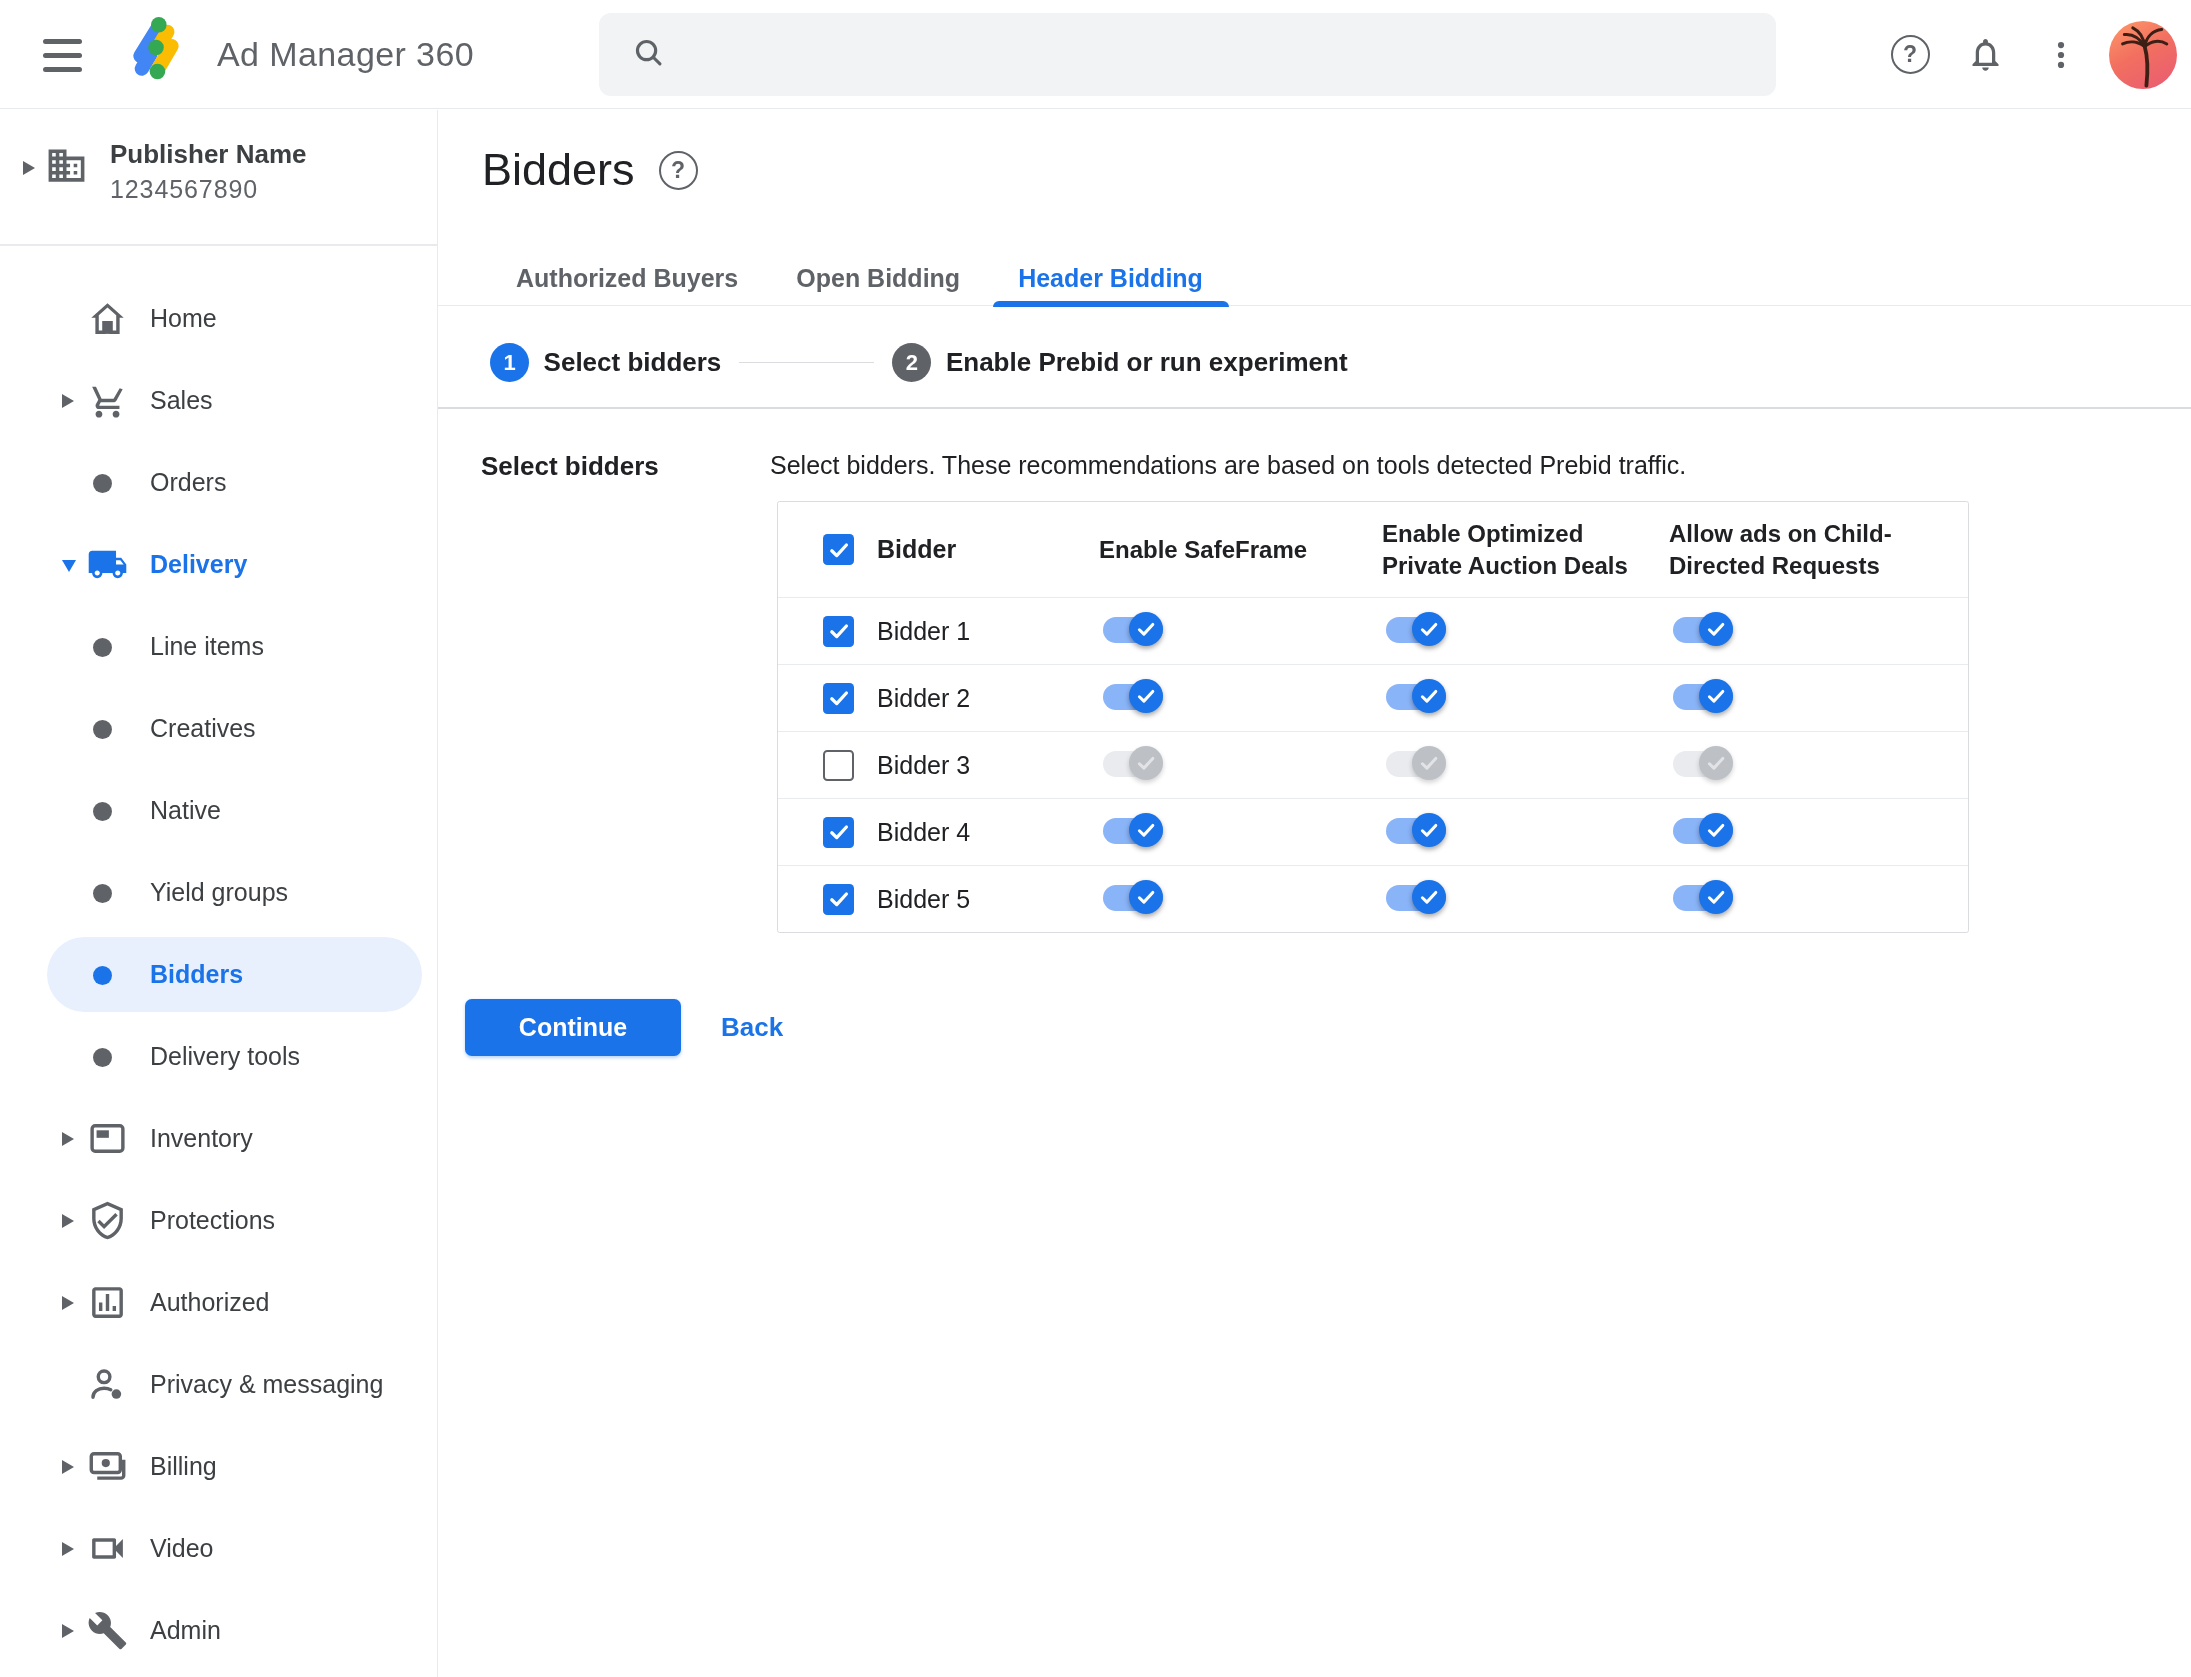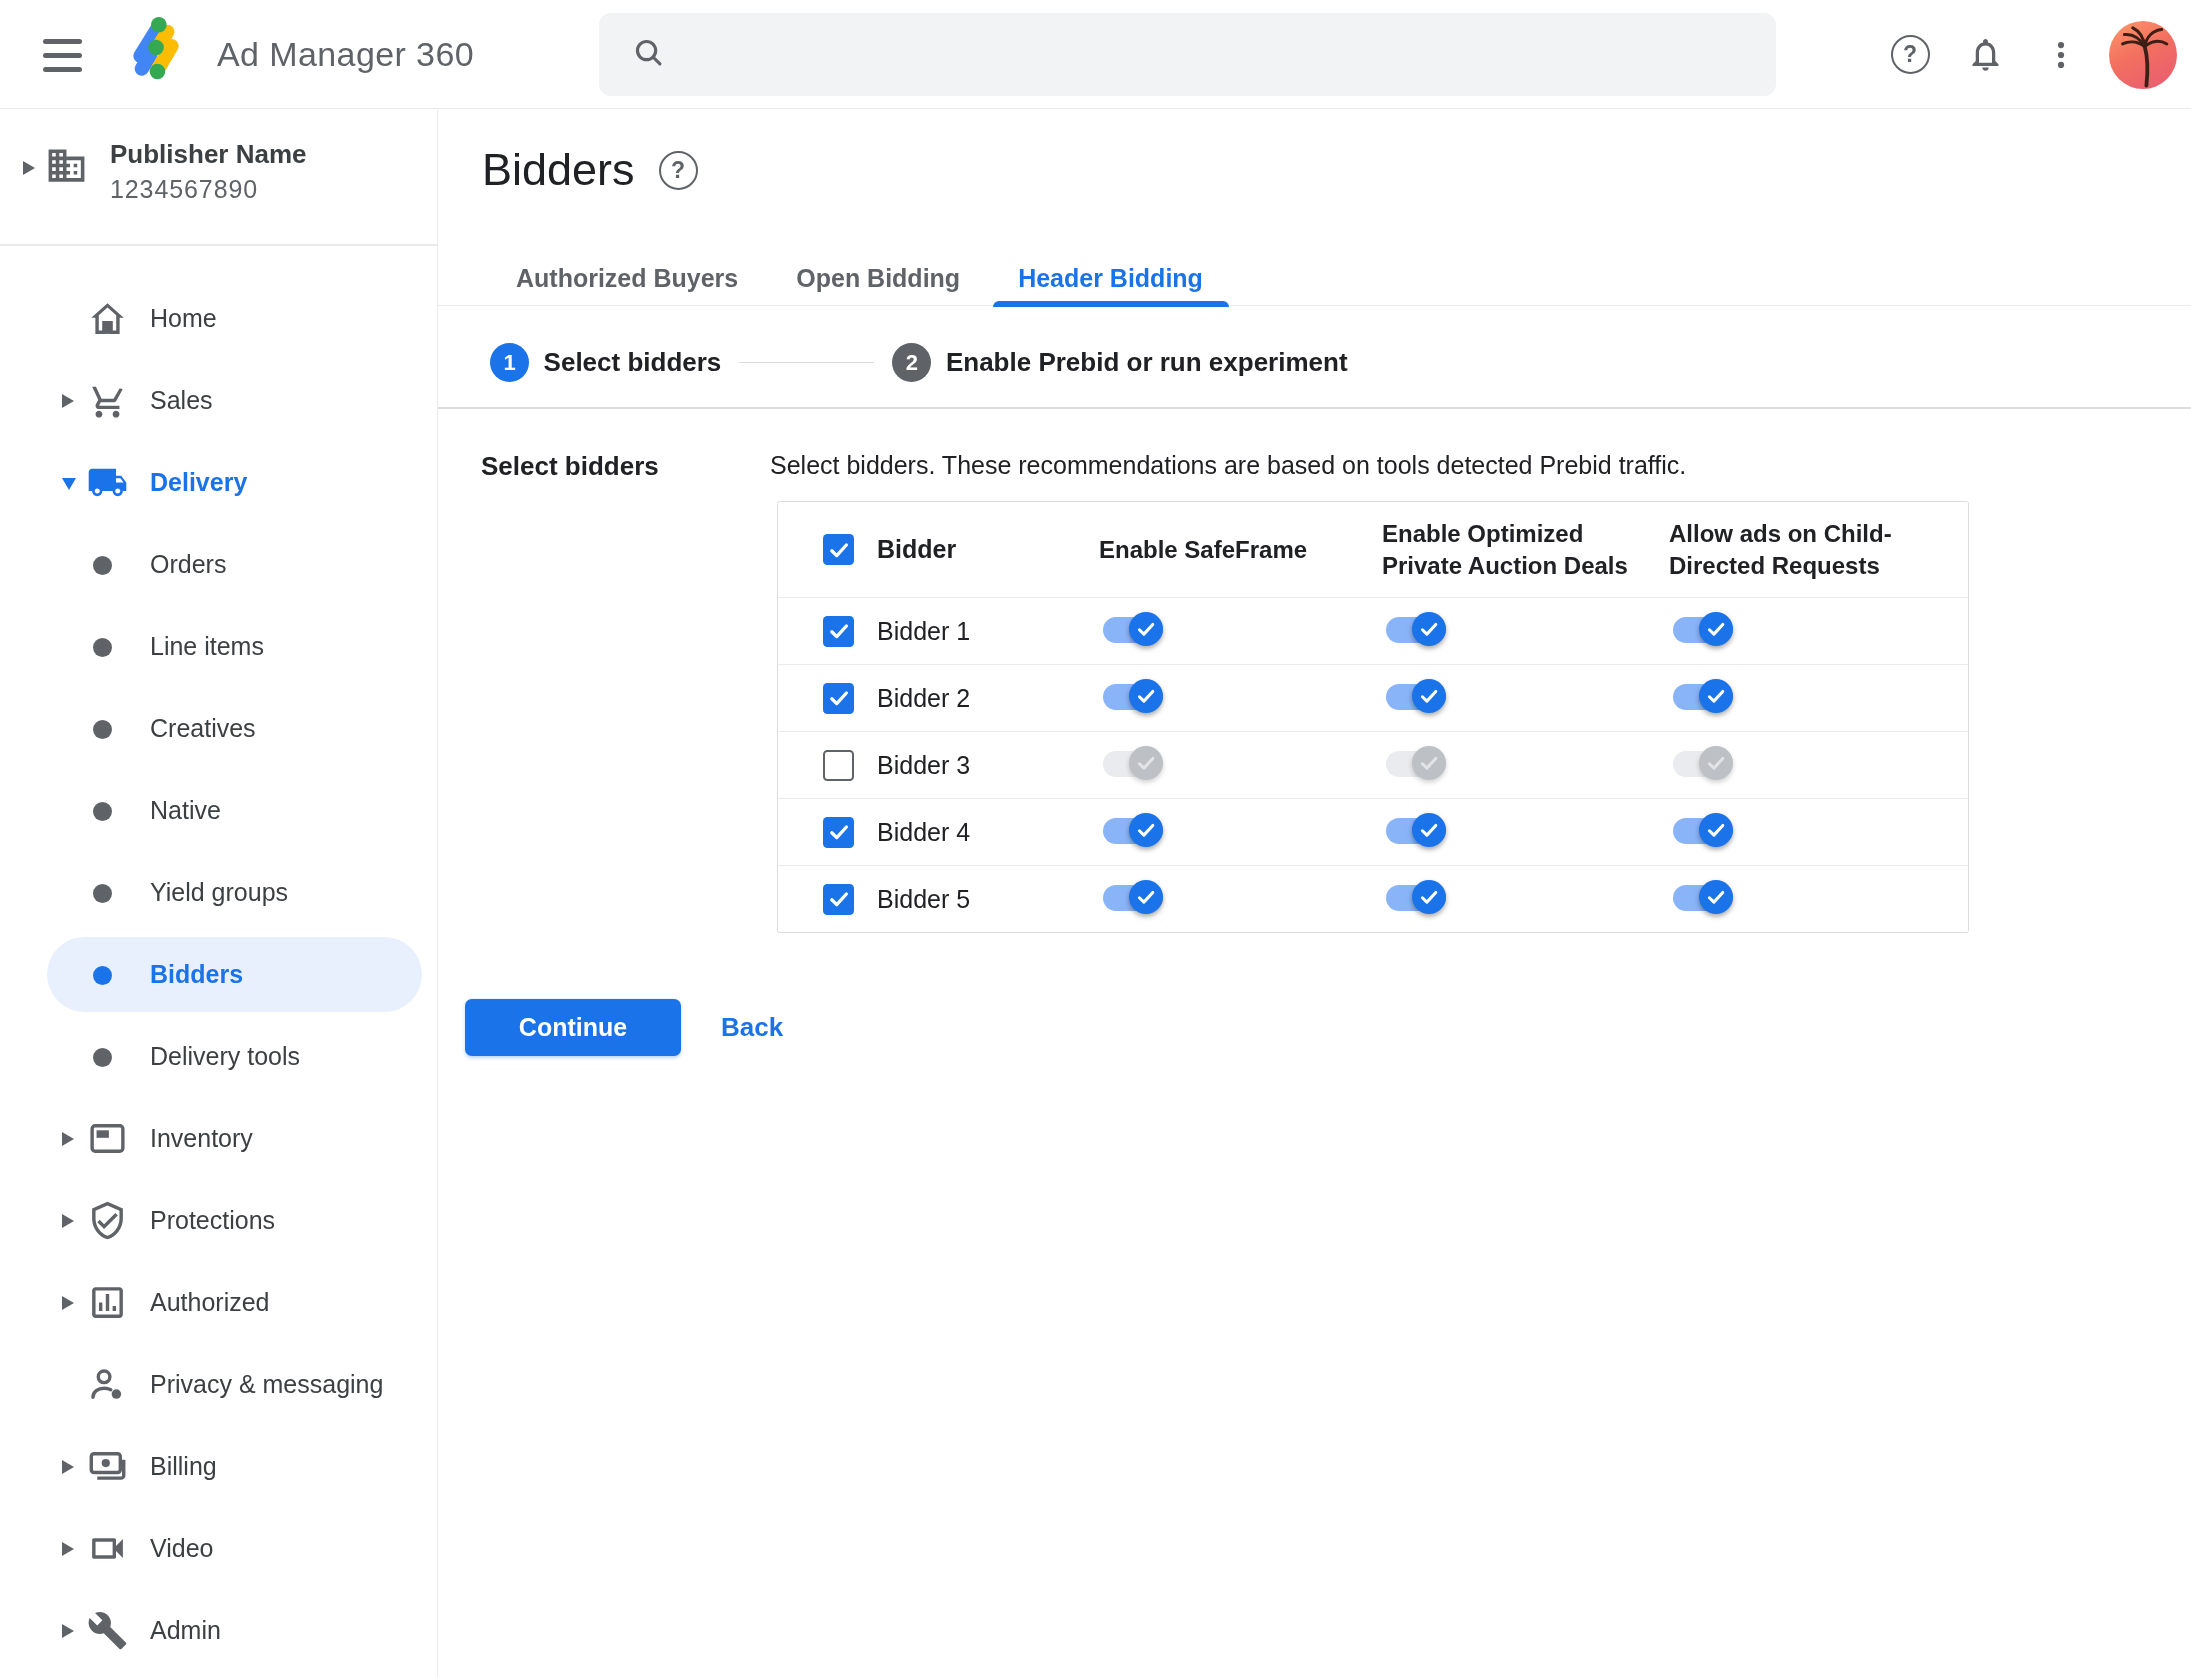--- a/index.html
+++ b/index.html
@@ -169,29 +169,29 @@
         <span class="nav-label">Home</span>
       </div>
       <div class="nav-item">
         <span class="tri-r"></span>
         <span class="nav-icon"><svg viewBox="0 0 24 24" fill="#5f6368">
             <path d="M7 18c-1.1 0-1.99.9-1.99 2S5.9 22 7 22s2-.9 2-2-.9-2-2-2zM1 2v2h2l3.6 7.59-1.35 2.45c-.16.28-.25.61-.25.96 0 1.1.9 2 2 2h12v-2H7.42c-.14 0-.25-.11-.25-.25l.03-.12.9-1.63h7.45c.75 0 1.41-.41 1.75-1.03l3.58-6.49L19.13 4.9 15.55 11H8.53L5.27 4H1zm16 16c-1.1 0-1.99.9-1.99 2s.89 2 1.99 2 2-.9 2-2-.9-2-2-2z"></path>
           </svg></span>
         <span class="nav-label">Sales</span>
       </div>
       <div class="nav-item">
+        <span class="bullet"></span>
+        <span class="nav-label">Orders</span>
+      </div>
+      <div class="nav-item">
         <span class="tri-d"></span>
         <span class="nav-icon"><svg viewBox="0 0 24 24" fill="#1a73e8">
             <path d="M20 8h-3V4H3c-1.1 0-2 .9-2 2v11h2c0 1.66 1.34 3 3 3s3-1.34 3-3h6c0 1.66 1.34 3 3 3s3-1.34 3-3h2v-5l-3-4zM6 18.5c-.83 0-1.5-.67-1.5-1.5s.67-1.5 1.5-1.5 1.5.67 1.5 1.5-.67 1.5-1.5 1.5zM19.5 9.5 21.46 12H17V9.5h2.5zm-1.5 9c-.83 0-1.5-.67-1.5-1.5s.67-1.5 1.5-1.5 1.5.67 1.5 1.5-.67 1.5-1.5 1.5z"></path>
           </svg></span>
         <span class="nav-label blue">Delivery</span>
-      </div>
-      <div class="nav-item">
-        <span class="bullet"></span>
-        <span class="nav-label">Orders</span>
       </div>
       <div class="nav-item">
         <span class="bullet"></span>
         <span class="nav-label">Line items</span>
       </div>
       <div class="nav-item">
         <span class="bullet"></span>
         <span class="nav-label">Creatives</span>
       </div>
       <div class="nav-item">

